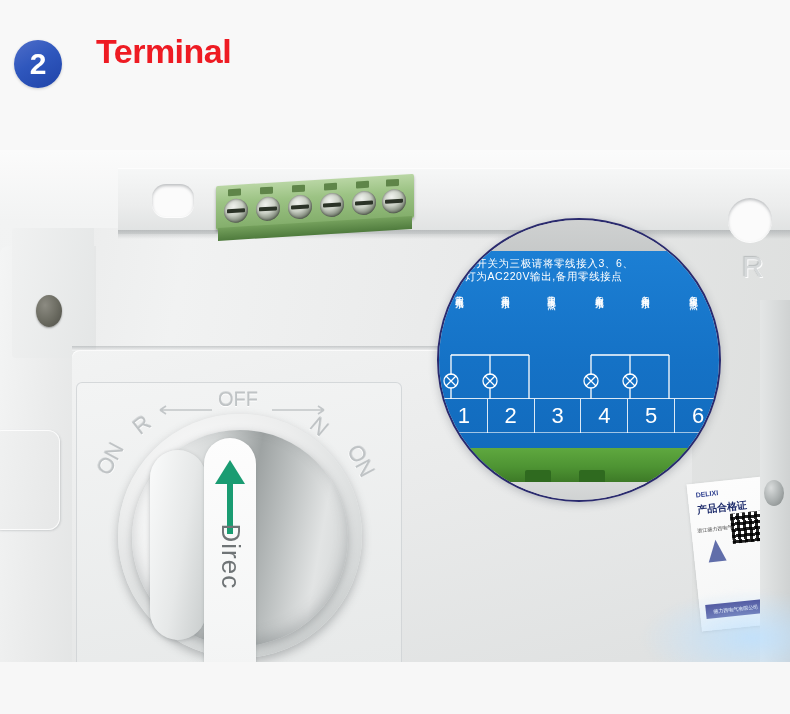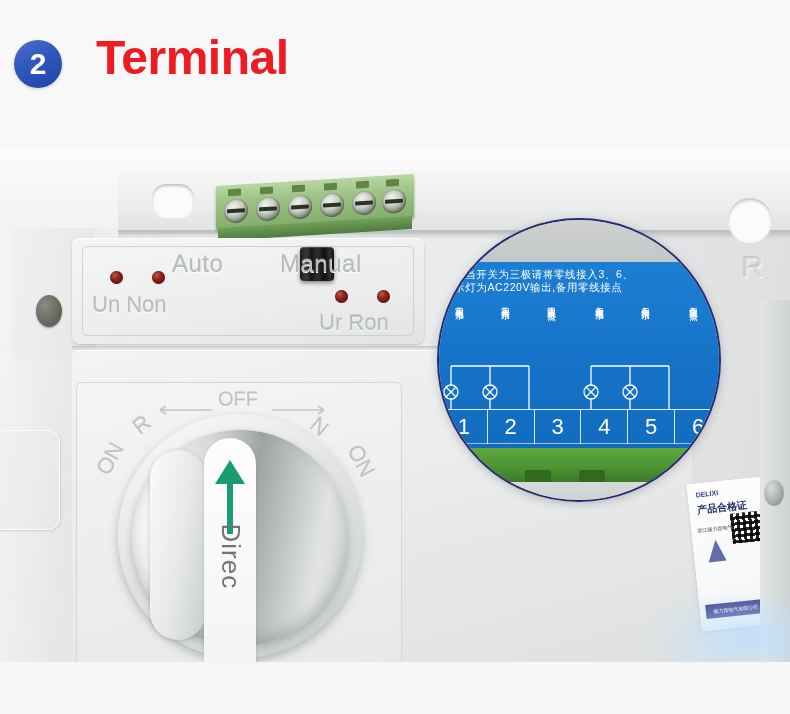--- a/index.html
+++ b/index.html
@@ -16,21 +16,21 @@
   .badge {
     position: absolute; left: 14px; top: 40px;
     width: 48px; height: 48px; border-radius: 50%;
     background: linear-gradient(150deg, #4f6ec9 0%, #2f57bd 45%, #1f43a8 100%);
     color: #fff; font-size: 30px; font-weight: bold;
     display: flex; align-items: center; justify-content: center;
     line-height: 1; box-shadow: 0 1px 3px rgba(0,0,0,.18);
   }
   .title {
     position: absolute; left: 96px; top: 34px;
-    font-size: 48px; font-weight: bold; color: #ee1b23;
+    font-size: 34px; font-weight: bold; color: #ee1b23;
     letter-spacing: -0.5px; line-height: 1;
   }
   .subtitle {
     position: absolute; left: 98px; top: 110px;
     font-size: 21px; font-weight: bold; color: #dd1b2d;
     letter-spacing: -0.1px; white-space: nowrap;
   }
 
   
   .photo {
@@ -287,21 +287,21 @@
     border: 2px solid #2a2a6e;
     overflow: hidden;
     background: linear-gradient(180deg,#c9cbcb 0%,#bcbfbf 18%,#d2d4d4 19%,#d7d9d9 100%);
     box-shadow: 0 2px 8px rgba(70,75,90,.3);
   }
   .mag-top { position: absolute; left: 0; top: 0; width: 100%; height: 46px;
     background: linear-gradient(180deg,#cfd1d1,#c3c6c6); }
   .mag-line { position: absolute; left: 0; top: 44px; width: 100%; height: 2px; background: #9ea3a3; }
 
   .blue-label {
-    position: absolute; left: -12px; top: 42px; width: 308px; height: 220px;
+    position: absolute; left: -12px; top: 31px; width: 308px; height: 220px;
     background: linear-gradient(180deg,#1c7fd4 0%,#1572c6 50%,#1169bb 100%);
     color: #fff;
   }
   .bl-note {
     position: absolute; left: 16px; top: 6px; width: 282px;
     font-size: 10.5px; line-height: 13px; letter-spacing: .6px;
   }
   .bl-cols { position: absolute; left: 16px; top: 38px; width: 276px; height: 58px; }
   .bl-col {
     position: absolute; top: 0; width: 12px; font-size: 8.5px; line-height: 10px;
@@ -378,32 +378,20 @@
           <div class="term-slot"></div>
         </div>
       <div class="term-screw" style="left:136px">
           <div class="term-slot"></div>
         </div>
       <div class="term-screw" style="left:166px">
           <div class="term-slot"></div>
         </div>
     </div>
 
-    <div class="control-plate">
-      <div class="control-inner"></div>
-      <div class="lbl-auto">Auto</div>
-      <div class="toggle"></div>
-      <div class="lbl-manual">Manual</div>
-      <div class="led l1"></div>
-      <div class="led l2"></div>
-      <div class="led r1"></div>
-      <div class="led r2"></div>
-      <div class="lbl-un">Un Non</div>
-      <div class="lbl-ur">Ur Ron</div>
-    </div>
 
     <div class="front-panel"></div>
     <div class="panel-seam"></div>
     <div class="knob-face"></div>
 
     <div class="knob-arc-text">
       <span class="arc-on-l">ON</span>
       <span class="arc-r">R</span>
       <span class="arc-off">OFF</span>
       <span class="arc-n">N</span>

